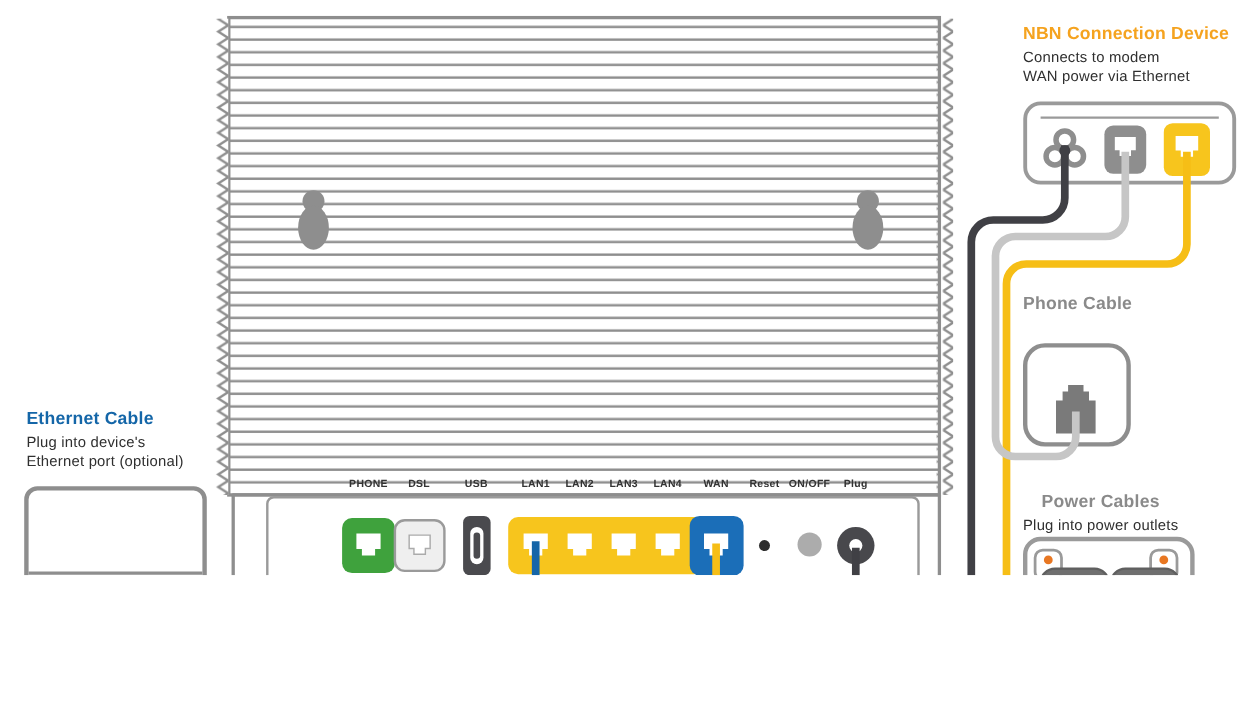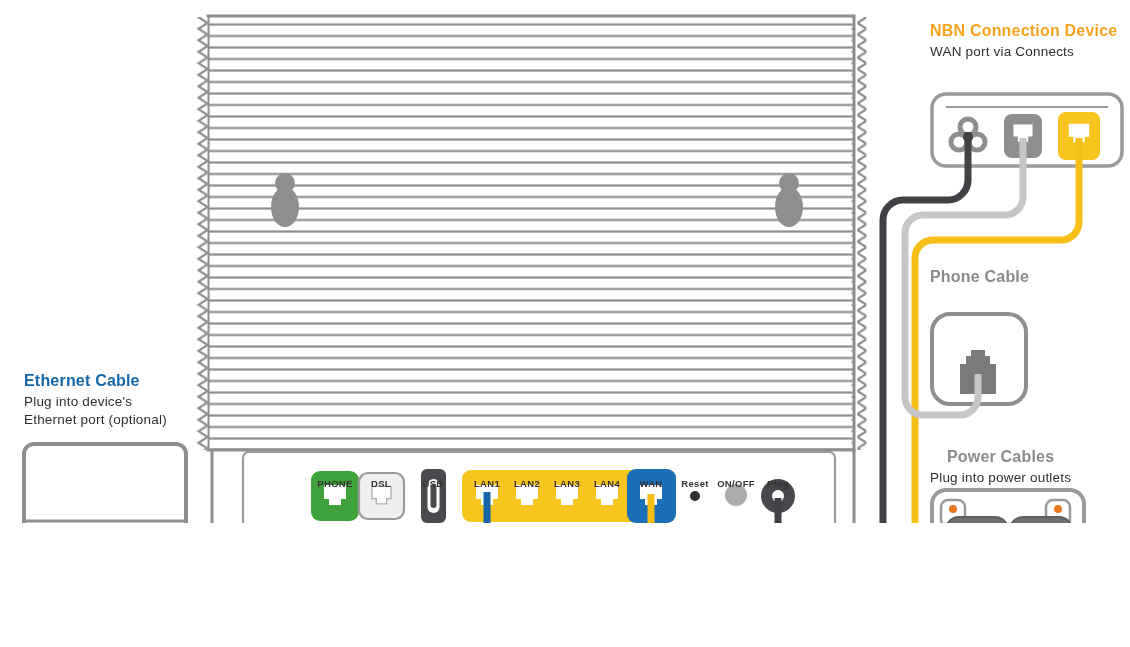--- a/index.html
+++ b/index.html
@@ -10,21 +10,21 @@
   }
   html,body{margin:0;padding:0;background:#fff;}
   #stage{position:relative;width:1130px;height:523px;background:#fff;overflow:hidden;
          font-family:"Liberation Sans",sans-serif;}
   #stage svg{position:absolute;left:0;top:0;}
   .anno{position:absolute;color:var(--text-dark);font-size:13.5px;line-height:18px;letter-spacing:.2px;}
   .anno .title{font-size:16px;font-weight:bold;margin-bottom:3px;letter-spacing:.2px;}
   .t-orange{color:var(--accent-orange);}
   .t-blue{color:var(--accent-blue);}
   .t-gray{color:var(--label-gray);}
-  .portlabel{position:absolute;top:478px;transform:translateX(-50%);font-size:9.5px;font-weight:bold;
+  .portlabel{position:absolute;top:435px;transform:translateX(-50%);font-size:9.5px;font-weight:bold;
              color:#333;letter-spacing:.3px;white-space:nowrap;}
   .cable{fill:none;stroke-width:7;stroke-linecap:butt;}
   .c-blue{stroke:var(--cable-blue);} .c-yellow{stroke:var(--cable-yellow);}
   .c-gray{stroke:var(--cable-gray);} .c-black{stroke:var(--cable-black);}
   .p-green{fill:var(--port-green);} .p-yellow{fill:var(--port-yellow);} .p-blue{fill:var(--port-blue);}
 </style>
 </head>
 <body>
 
 <div id="stage">
@@ -150,21 +150,22 @@
   <g>
     <rect x="24" y="444" width="162" height="106" rx="10" fill="#fff" stroke="#8E8E8E" stroke-width="4"></rect>
     <line x1="26" y1="521" x2="184" y2="521" stroke="#8E8E8E" stroke-width="3"></line>
     <rect x="87" y="550" width="34" height="10" fill="#DADADA"></rect>
     <path d="M61,577 H147 L120,555 H88 Z" fill="#fff" stroke="#8E8E8E" stroke-width="4" stroke-linejoin="round"></path>
   </g>
 </svg>
 
 <div class="anno" style="left:930px;top:22px;">
   <div class="title t-orange">NBN Connection Device</div>
-  <div>WAN port via Connects</div>
+  <div>Connects to modem</div>
+  <div>WAN power via Ethernet</div>
 </div>
 
 <div class="anno" style="left:24px;top:372px;">
   <div class="title t-blue">Ethernet Cable</div>
   <div>Plug into device's</div>
   <div>Ethernet port (optional)</div>
 </div>
 
 <div class="anno" style="left:930px;top:268px;">
   <div class="title t-gray">Phone Cable</div>

